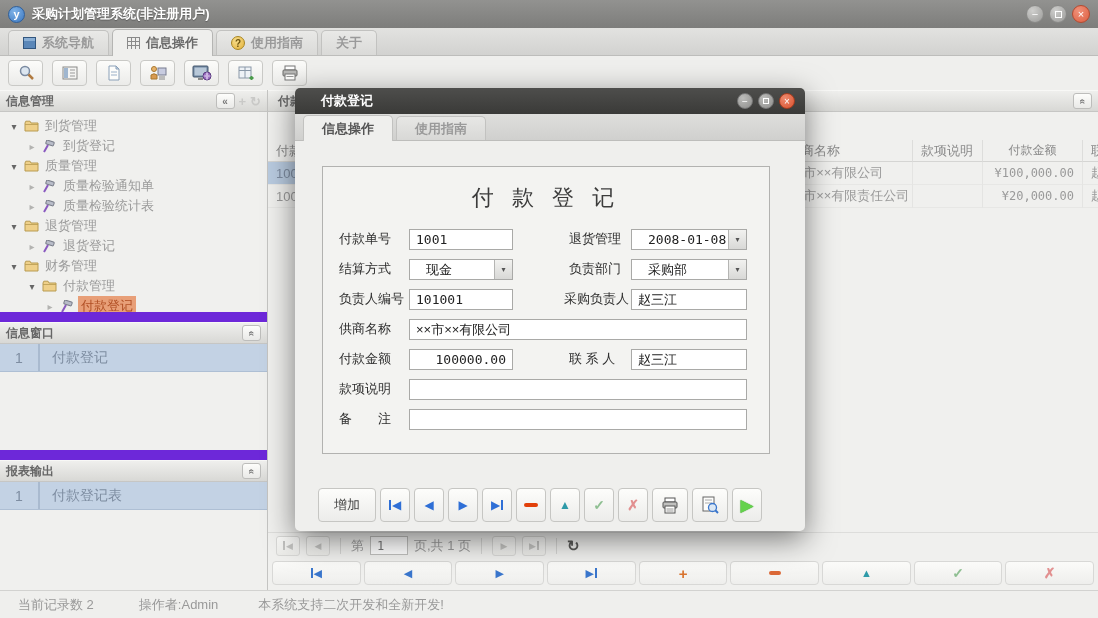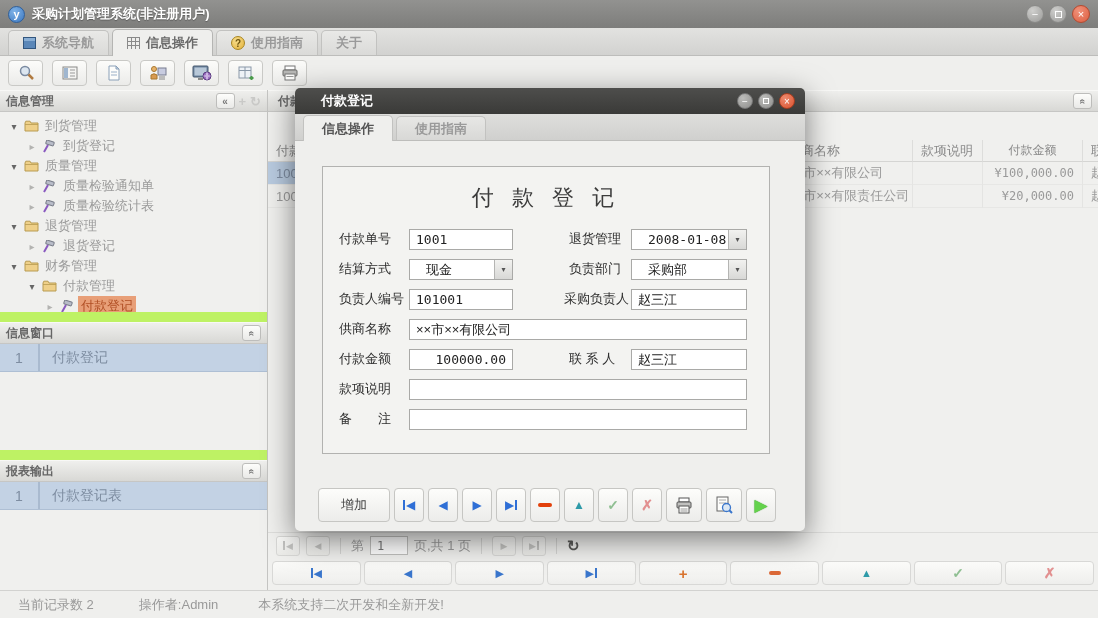--- a/index.html
+++ b/index.html
@@ -31,21 +31,21 @@
                repeating-linear-gradient(to bottom,#8a8a8a 0 1px,transparent 1px 4px); }
   .ic-help { width:14px; height:14px; border-radius:50%; background:radial-gradient(circle at 35% 30%, #f6dc8a, #e4b33c);
     border:1px solid #a88520; color:#6e5510; font-size:10px; font-weight:bold; display:flex; align-items:center; justify-content:center; }
 
   
   .toolbar { position:absolute; left:0; top:56px; width:1098px; height:34px; background:#efefed; display:flex; align-items:center; gap:9px; padding-left:8px; }
   .tbtn { width:35px; height:26px; border:1px solid #c9c9c6; border-radius:4px;
     background:linear-gradient(#fcfcfa,#ebebe9); display:flex; align-items:center; justify-content:center; }
 
   
-  .sidebar { position:absolute; left:0; top:90px; width:268px; height:500px; background:#bef264; border-right:1px solid #c4c4c2; }
+  .sidebar { position:absolute; left:0; top:90px; width:268px; height:500px; background:#6d28d9; border-right:1px solid #c4c4c2; }
   .panel-hd { height:22px; background:linear-gradient(#efefed,#d8d8d5); border-top:1px solid #f8f8f6; border-bottom:1px solid #c6c6c4;
     display:flex; align-items:center; padding:0 6px; font-weight:bold; font-size:12px; color:#666; }
   .panel-hd .sp { margin-left:auto; display:flex; align-items:center; gap:4px; }
   .hbtn { width:19px; height:16px; border:1px solid #bdbdbb; border-radius:3px; background:linear-gradient(#fdfdfb,#e9e9e7);
     display:flex; align-items:center; justify-content:center; font-size:10px; color:#777; font-weight:bold; }
   .dimglyph { color:#c9c9c7; font-size:13px; font-weight:bold; }
   .chev-up { display:inline-block; transform:rotate(90deg); }
   .tree { height:200px; background:#f0f0ee; padding-top:4px; overflow:hidden; }
   .tree-row { height:20px; display:flex; align-items:center; font-size:13px; color:#9a9a9a; }
   .tree-row .tg { width:12px; text-align:center; font-size:10px; color:#666; }
@@ -132,21 +132,21 @@
   .finput.amt { text-align:right; }
   .combo { position:absolute; height:21px; border:1px solid #a9a9a7; background:#fff; display:flex; }
   .combo .cval { flex:1; font-size:13px; color:#222; display:flex; align-items:center; padding-left:16px; }
   .combo .cval.mono { font-family:"DejaVu Sans Mono", monospace; }
   .cbtn { width:18px; border-left:1px solid #b5b5b3; background:linear-gradient(#f2f2f0,#d8d8d6);
     display:flex; align-items:center; justify-content:center; font-size:8px; color:#555; }
 
   .dlg-btnrow { position:absolute; left:0; top:400px; width:510px; height:34px; display:flex; align-items:center; padding-left:23px; gap:4px; }
   .dbtn { height:34px; border:1px solid #c6c6c3; border-radius:4px; background:linear-gradient(#fdfdfb,#ececea);
     display:flex; align-items:center; justify-content:center; gap:1px; }
-  .dbtn.txt { width:72px; font-size:13px; color:#444; }
+  .dbtn.txt { width:58px; font-size:13px; color:#444; }
   .dbtn.sq { width:30px; } .dbtn.md { width:36px; }
   .dbtn .bar.b { background:#2f6fd6; }
   .dbtn .arr { color:#2f6fd6; font-size:12px; }
   .dbtn .minusbar { background:#e2400a; width:14px; }
   .dbtn .teal { font-size:12px; }
   .runico { color:#64d24c; font-size:17px; text-shadow:0 0 1px #2d8f1e; }
 
   svg { display:block; }
 </style>
 </head>

